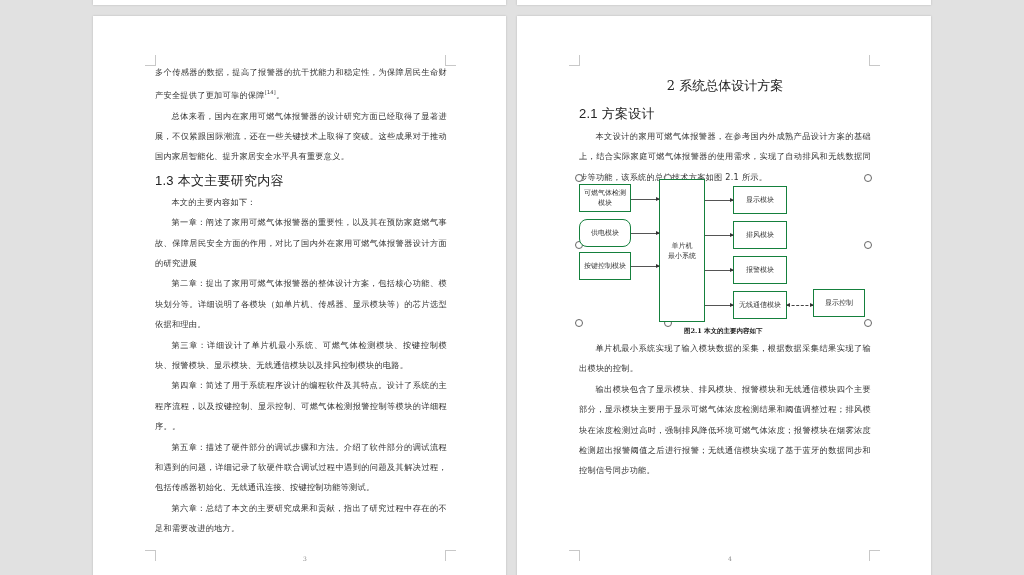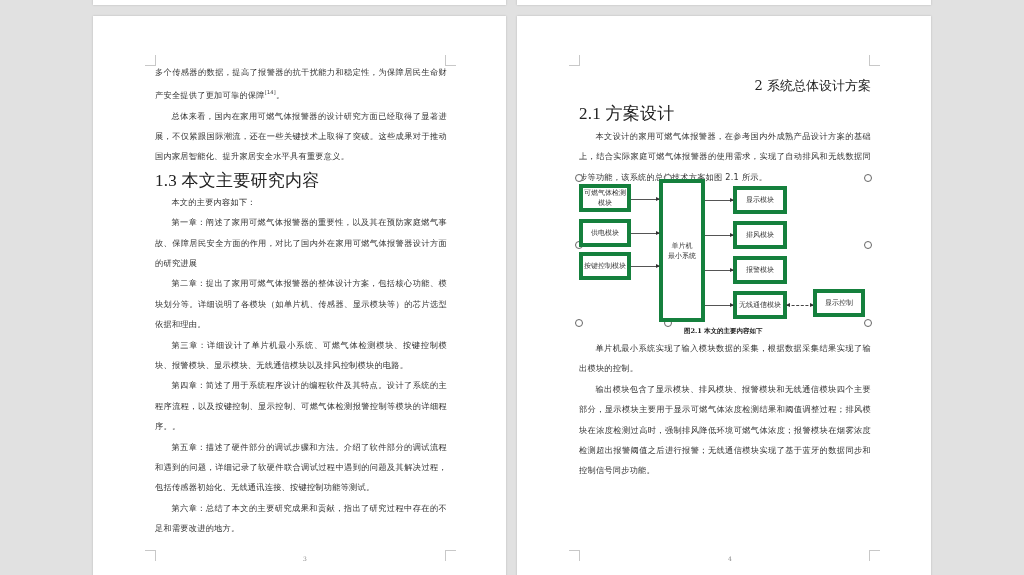--- a/index.html
+++ b/index.html
@@ -16,27 +16,27 @@
   .c-tl { border-right-width:1px; border-bottom-width:1px; }
   .c-tr { border-left-width:1px; border-bottom-width:1px; }
   .c-bl { border-right-width:1px; border-top-width:1px; }
   .c-br { border-left-width:1px; border-top-width:1px; }
   .body-text {
     position:absolute; font-size:8.2px; color:#333; line-height:20.4px;
     letter-spacing:0.25px;
   }
   .body-text p { margin:0; text-align:justify; }
   .indent { text-indent:2em; }
-  .h2 { font-family:Liberation Serif, serif; font-size:17px; color:#222; margin:0; line-height:20px; }
-  .h1 { font-family:"DejaVu Serif", serif; font-size:13px; color:#222; text-align:right; position:absolute; }
+  .h2 { font-family:Liberation Sans, sans-serif; font-size:13px; color:#222; margin:0; line-height:20px; }
+  .h1 { font-family:"DejaVu Serif", serif; font-size:13px; color:#222; text-align:center; position:absolute; }
   .page-num { position:absolute; font-size:6px; color:#888; font-family:"DejaVu Serif", serif; }
   .sup { font-size:5px; vertical-align:super; }
   
   .dbox {
-    position:absolute; border:4px solid #15803d; background:#fff;
+    position:absolute; border:1px solid #15803d; background:#fff;
     font-size:7px; color:#333; display:flex; align-items:center; justify-content:center;
     text-align:center; line-height:10px; box-sizing:border-box;
   }
   .arrow { position:absolute; height:1px; background:#555; }
   .arrow::after {
     content:""; position:absolute; right:-1px; top:-2px;
     border-left:4px solid #333; border-top:2.5px solid transparent; border-bottom:2.5px solid transparent;
   }
   .dashed { position:absolute; height:0; border-top:1px dashed #444; }
   .dashed::before {
@@ -101,21 +101,21 @@
     <div class="handle" style="left:347px; top:158px;"></div>
     <div class="handle" style="left:58px; top:225px;"></div>
     <div class="handle" style="left:347px; top:225px;"></div>
     <div class="handle" style="left:58px; top:303px;"></div>
     <div class="handle" style="left:147px; top:303px;"></div>
     <div class="handle" style="left:347px; top:303px;"></div>
 
     <div class="dbox" style="left:62px; top:168px; width:52px; height:28px;">
         <span style="width:46px;">可燃气体检测模块</span>
       </div>
-    <div class="dbox" style="left:62px; top:203px; width:52px; height:28px;">
+    <div class="dbox" style="left:62px; top:203px; width:52px; height:28px;border-radius:8px;">
         <span>供电模块</span>
       </div>
     <div class="dbox" style="left:62px; top:236px; width:52px; height:28px;">
         <span>按键控制模块</span>
       </div>
 
     <div class="dbox" style="left:142px; top:163px; width:46px; height:143px; flex-direction:column;">
       <span>单片机</span>
       <span>最小系统</span>
     </div>

